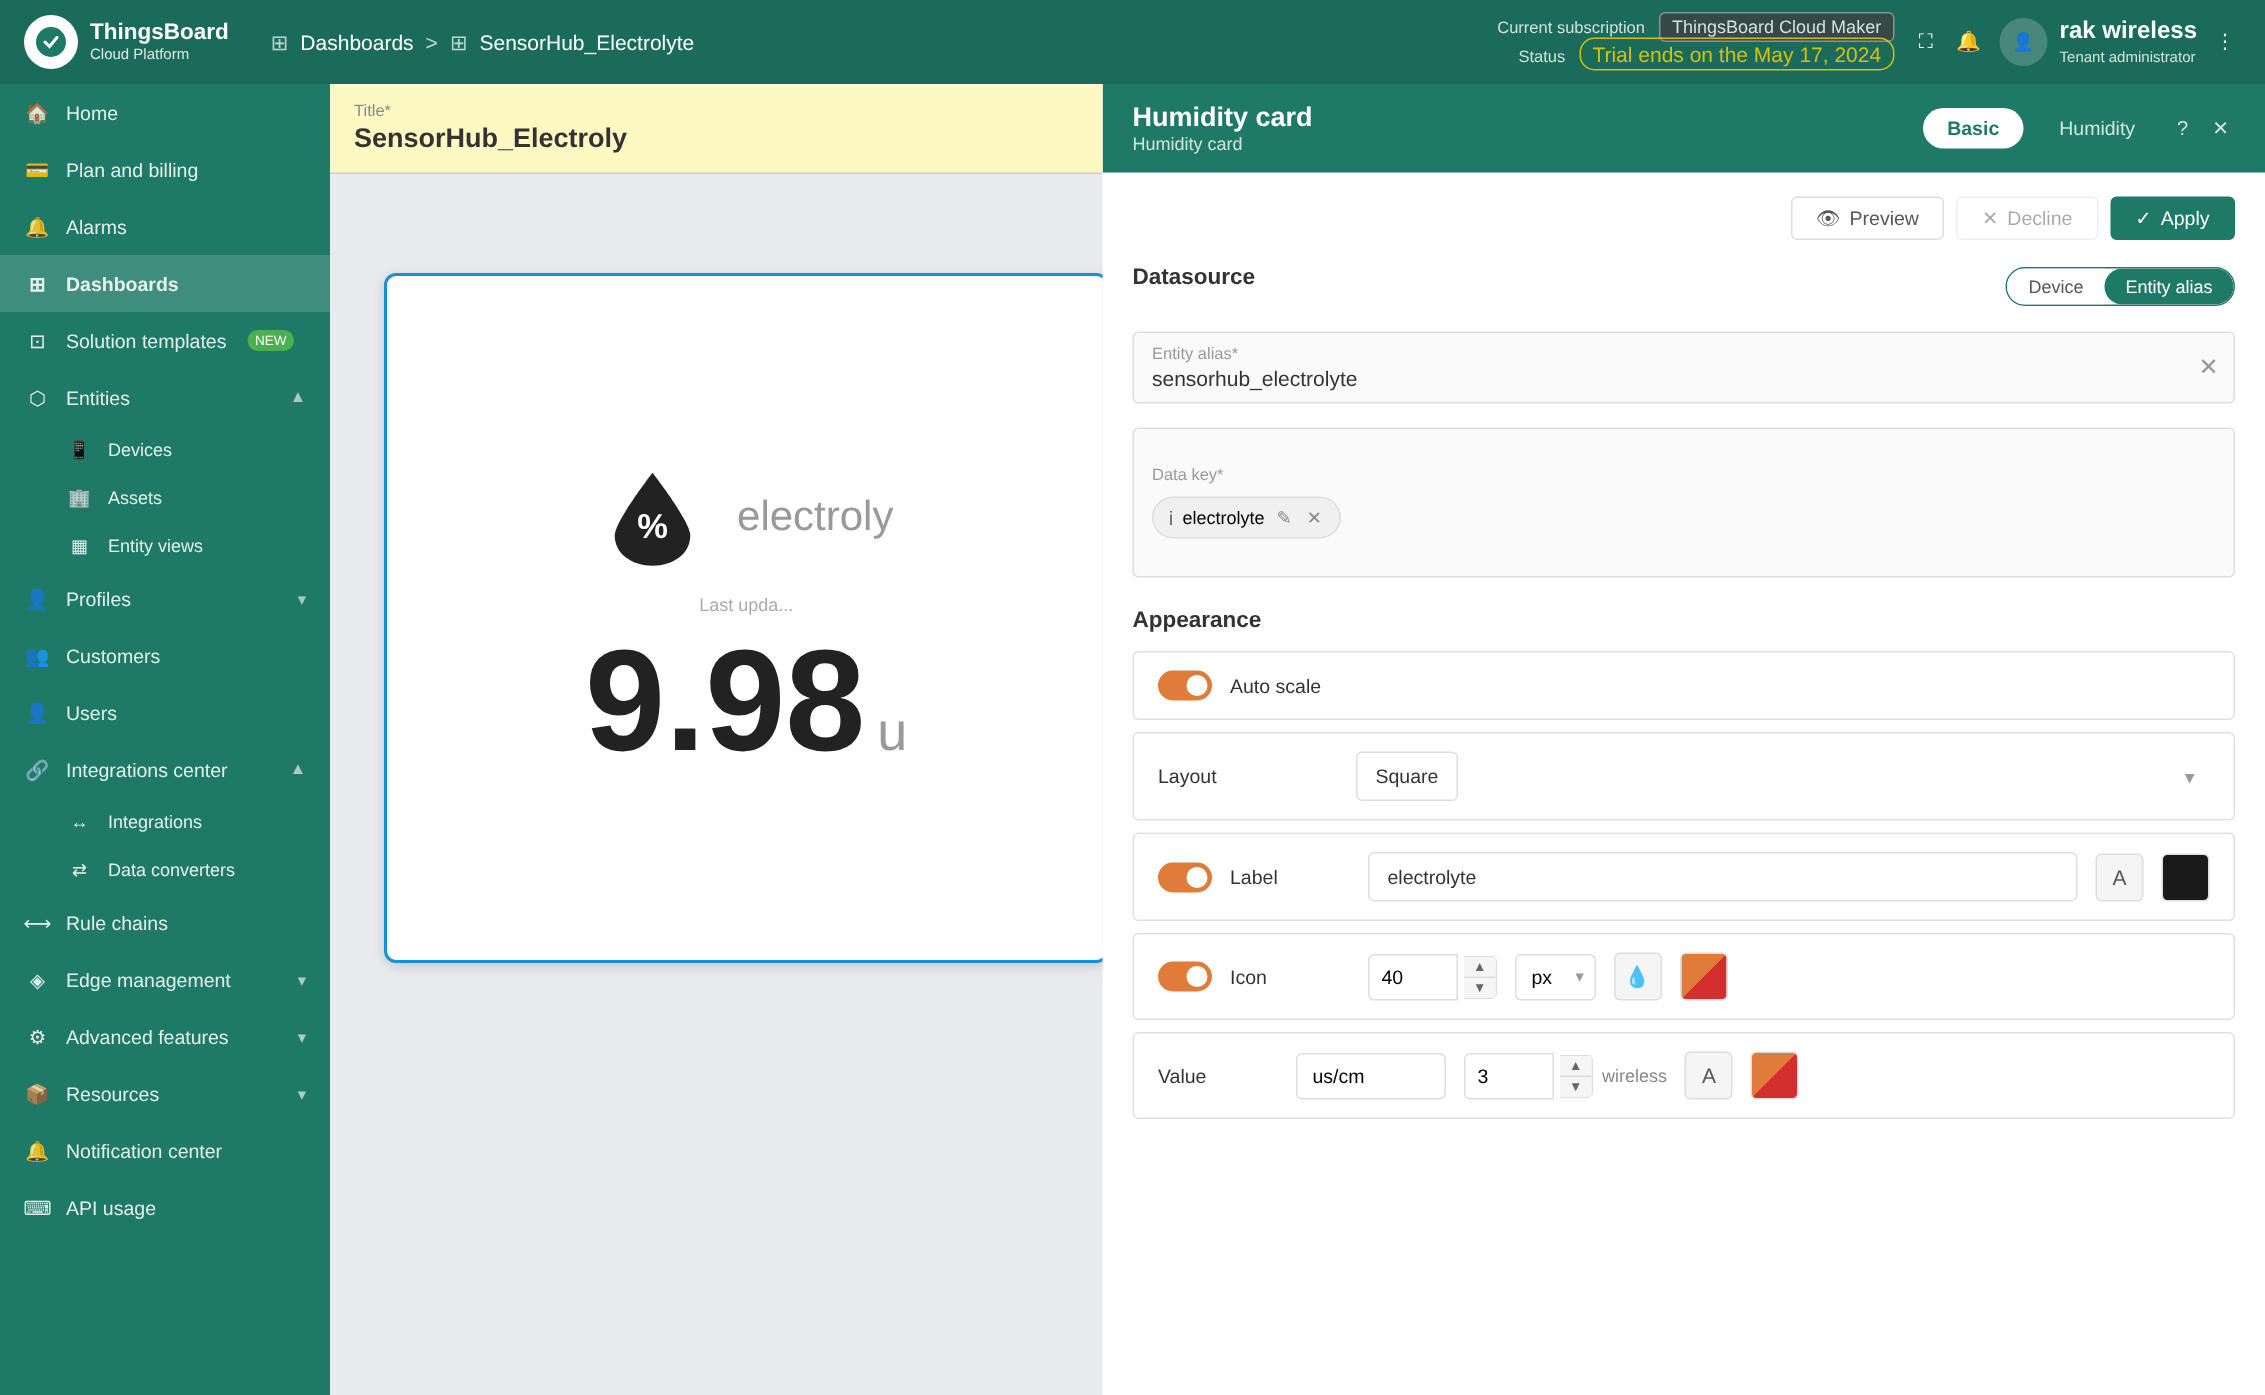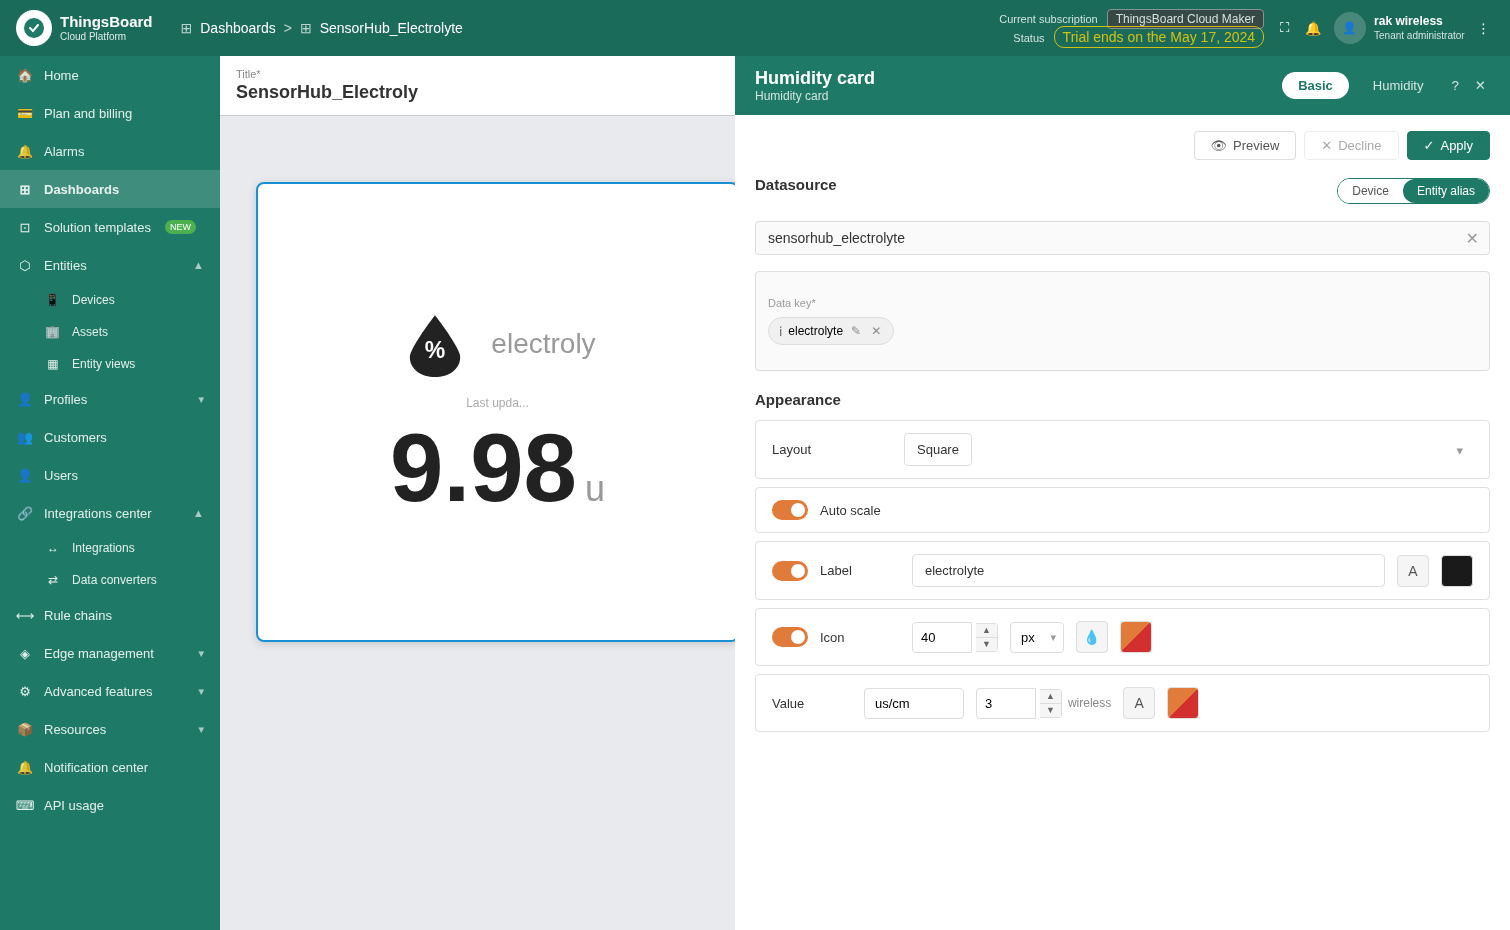--- a/index.html
+++ b/index.html
@@ -131,21 +131,21 @@
           <span class="status-badge" style="margin-left:6px">Trial ends on the May 17, 2024</span>
         </div>
       </div>
       <div class="header-icons">
         <button class="header-icon-btn">⛶</button>
         <button class="header-icon-btn">🔔</button>
         <div class="avatar">
           <span style="color:white;font-size:12px">👤</span>
         </div>
         <div class="user-name-info">
-          <div style="font-size:12px;font-weight:600">rak wireless</div>
+          <div style="font-size:16px;font-weight:600">rak wireless</div>
           <div style="font-size:10px;opacity:0.8">Tenant administrator</div>
         </div>
         <button class="header-icon-btn">⋮</button>
       </div>
     </div>
   </div>
 
   <div class="main">
 
     <div class="sidebar">
@@ -243,21 +243,21 @@
       <div class="sidebar-item">
         <span class="item-icon">⌨</span>
         <span>API usage</span>
       </div>
     </div>
 
     <div class="content">
       <div style="display:flex; height:100%;">
 
         <div class="dashboard-area">
-          <div style="background:#ffffff; padding:12px 16px; border-bottom:1px solid #ccc;">
+          <div style="background:#fef9c3; padding:12px 16px; border-bottom:1px solid #ccc;">
             <div style="font-size:11px;color:#888;margin-bottom:2px">Title*</div>
             <div style="font-size:18px;font-weight:700;color:#333">SensorHub_Electroly</div>
           </div>
           <div style="padding:16px;position:relative;">
             <div class="widget-card" style="width:100%;height:460px;position:relative;">
               <div style="display:flex;flex-direction:column;align-items:center;justify-content:center;height:100%;padding:20px;">
                 <div style="display:flex;align-items:center;gap:20px;margin-bottom:16px;">
                   <svg width="72" height="72" viewBox="0 0 100 100">
                     <path d="M50 10 C50 10 15 55 15 68 C15 85 31 96 50 96 C69 96 85 85 85 68 C85 55 50 10 50 10Z" fill="#222"></path>
                     <text x="50" y="70" text-anchor="middle" font-size="32" fill="white" font-weight="bold">%</text>
@@ -309,50 +309,51 @@
             <div class="datasource-row">
               <span class="section-title">Datasource</span>
               <div class="ds-toggle-group">
                 <button class="ds-toggle-btn">Device</button>
                 <button class="ds-toggle-btn active">Entity alias</button>
               </div>
             </div>
 
             <div class="form-field" style="margin-bottom:16px;">
               <div style="border:1px solid #ddd;border-radius:4px;padding:8px 40px 8px 12px;background:#fafafa;position:relative;">
+                <div style="font-size:11px;color:#999;margin-bottom:2px">Entity alias*</div>
                 <div style="font-size:14px;color:#333">sensorhub_electrolyte</div>
                 <button class="field-clear">✕</button>
               </div>
             </div>
 
             <div class="data-key-field" style="margin-bottom:20px;">
               <div class="data-key-label">Data key*</div>
               <div class="data-key-tag">
                 <span class="info-icon">ℹ</span>
                 <span>electrolyte</span>
                 <button class="tag-action">✎</button>
                 <button class="tag-action">✕</button>
               </div>
             </div>
 
             <div class="appearance-section">
               <div class="section-title">Appearance</div>
 
               <div class="appearance-row">
+                <div class="toggle-switch"></div>
+                <span class="toggle-label">Auto scale</span>
+              </div>
+
+              <div class="appearance-row">
                 <span style="flex:0 0 120px;font-size:13px;color:#333;">Layout</span>
                 <div class="layout-select-wrapper">
                   <select class="layout-select">
                     <option>Square</option>
                   </select>
                 </div>
-              </div>
-
-              <div class="appearance-row">
-                <div class="toggle-switch"></div>
-                <span class="toggle-label">Auto scale</span>
               </div>
 
               <div class="appearance-row">
                 <div class="toggle-switch"></div>
                 <span class="toggle-label" style="flex:0 0 80px">Label</span>
                 <input type="text" class="text-input-field" value="electrolyte" style="">
                 <button class="font-btn">A</button>
                 <div class="color-swatch black"></div>
               </div>
 

